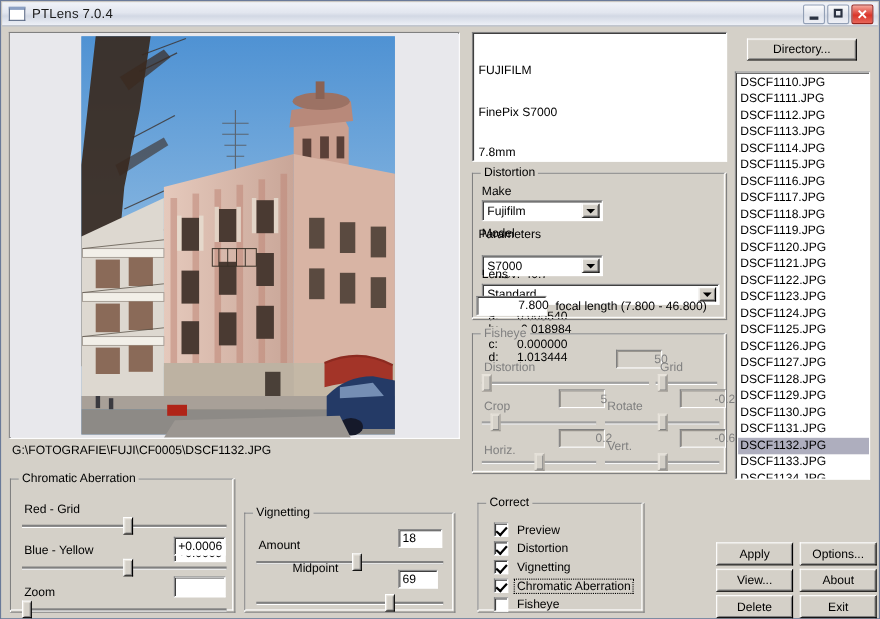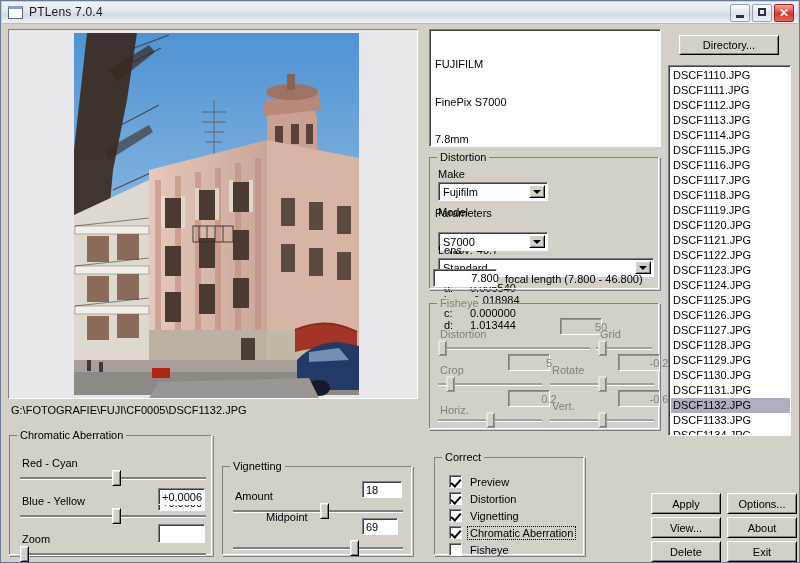--- a/index.html
+++ b/index.html
@@ -488,21 +488,21 @@
     </div>
     <div class="slider disabled" style="left:120px; top:108px; width:104px;">
       <div class="track"></div>
         <div class="thumb" style="left:48px"></div>
     </div>
   </div>
 
   <div class="group" style="left:8px; top:434px; width:205px; height:122px;">
     <span class="group-label">Chromatic Aberration</span>
 
-    <span class="lbl" style="left:12px; top:21px;">Red - Cyan</span>
+    <span class="lbl" style="left:12px; top:21px;">Red - Grid</span>
     <div class="field" style="left:148px; top:14px; width:47px; height:17px; padding-left:3px;margin-top:44px;">
       <span>+0.0009</span>
     </div>
     <div class="slider" style="left:10px; top:34px; width:186px;">
       <div class="track"></div>
         <div class="thumb" style="left:92px"></div>
     </div>
 
     <span class="lbl" style="left:12px; top:59px;">Blue - Yellow</span>
     <div class="field" style="left:148px; top:52px; width:47px; height:17px; padding-left:3px;">

